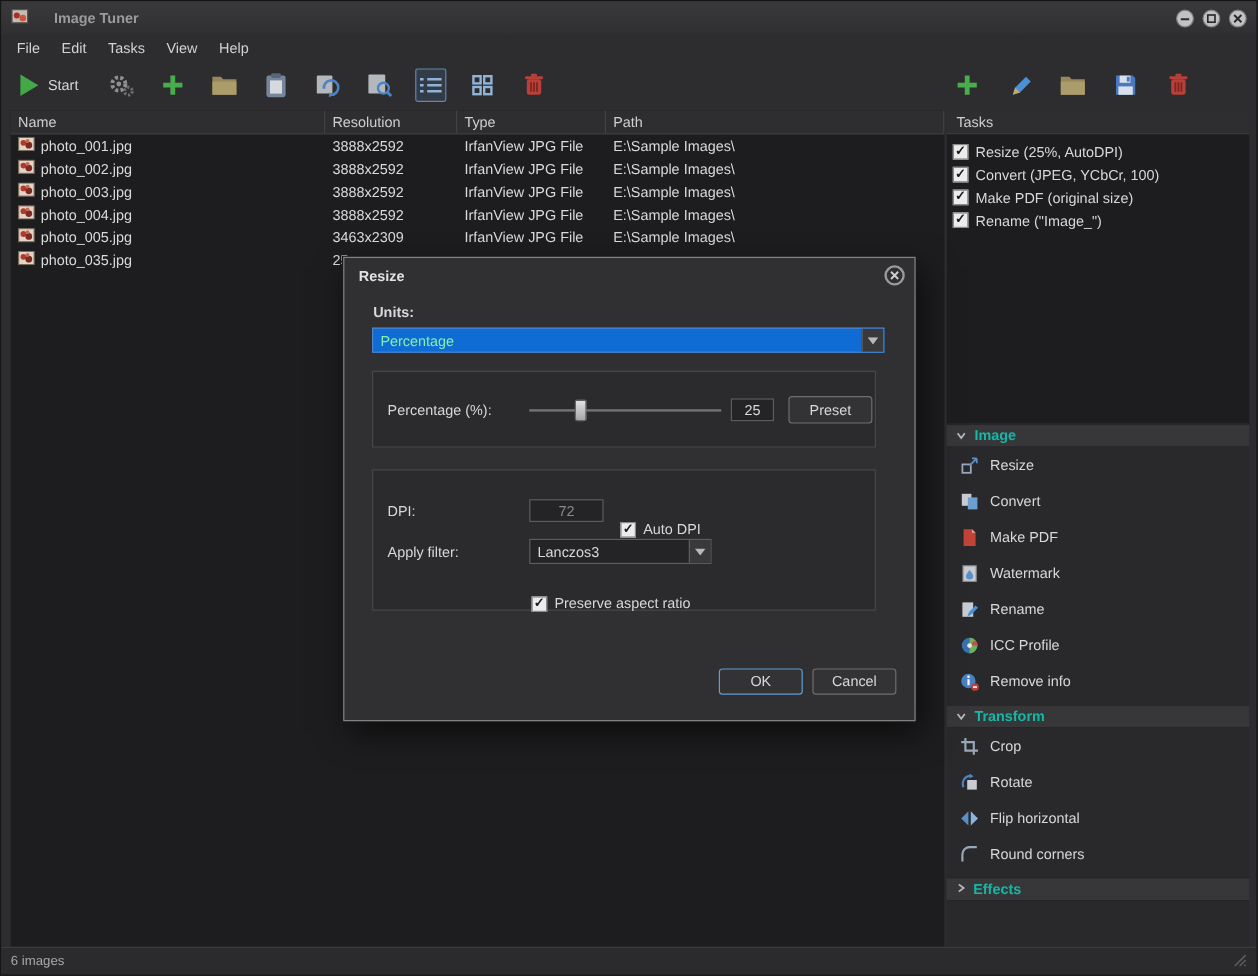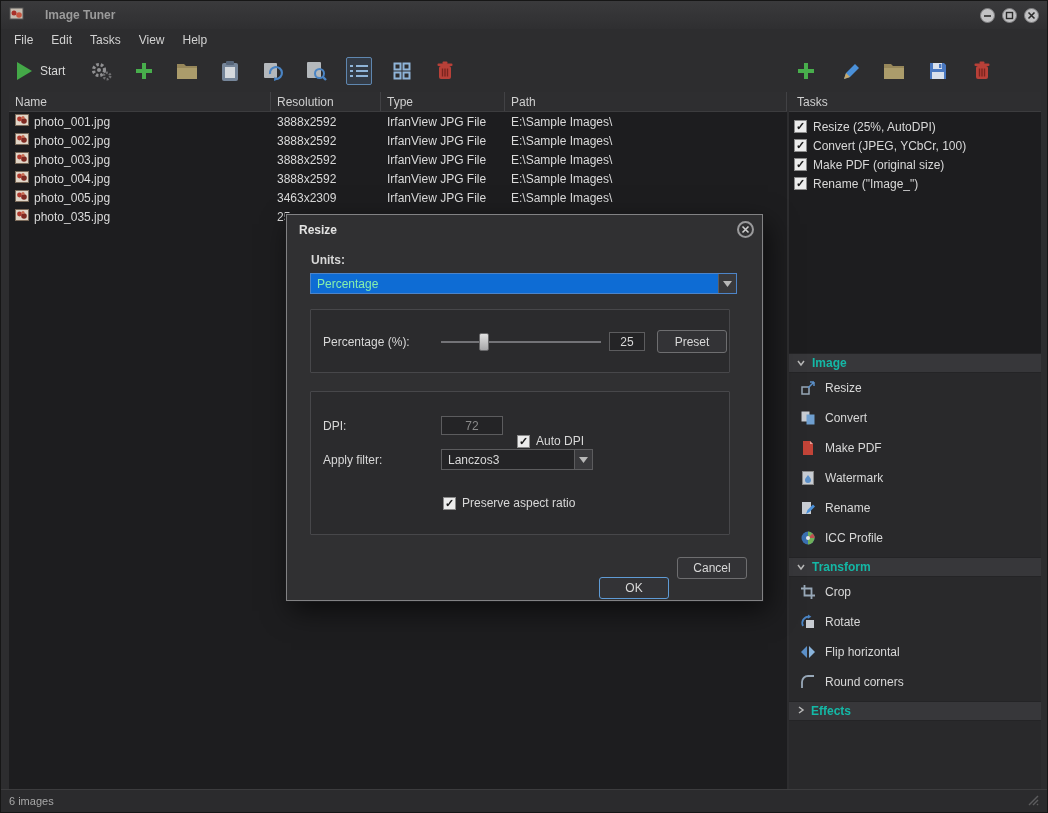--- a/index.html
+++ b/index.html
@@ -57,36 +57,36 @@
   .dialog-close { position:absolute; right:8px; top:6px; width:17px; height:17px; border-radius:50%; border:2px solid #9a9a9c;
     display:flex; align-items:center; justify-content:center; cursor:pointer; }
   .dlg-label { position:absolute; color:#d8d8d8; white-space:nowrap; }
   .combo { position:absolute; height:21px; border:1px solid #5c5c5e; display:flex; align-items:center; cursor:pointer; }
   .combo .combo-text { flex:1; padding-left:6px; white-space:nowrap; overflow:hidden; }
   .combo .combo-arrow { width:18px; height:100%; background:#39393c; border-left:1px solid #5c5c5e; display:flex; align-items:center; justify-content:center; }
   .units-combo { left:23px; top:58px; width:427px; background:#0e6cd4; border-color:#4d84c8; }
   .units-combo .combo-text { color:#86efac; }
   .group { position:absolute; left:23px; width:420px; background:#2b2b2d; border:1px solid #47474a; border-radius:1px; }
   .group1 { top:94px; height:64px; }
-  .group2 { top:176px; height:144px; }
+  .group2 { top:176px; height:118px; }
   .slider { position:absolute; left:130px; top:22px; width:160px; height:20px; cursor:pointer; }
   .slider-track { position:absolute; left:0; right:0; top:9px; height:2px; background:#737377; }
   .slider-handle { position:absolute; left:38px; top:1px; width:10px; height:18px; border-radius:2px;
     background:linear-gradient(#e2e2e2,#a6a6a8); border:1px solid #68686a; cursor:grab; }
   .value-box { background:#242426; border:1px solid #5c5c5e; color:#d8d8d8; font-family:inherit; font-size:12px; text-align:center; }
   .pct-input { position:absolute; left:298px; top:22px; width:36px; height:19px; }
   .dpi-input { position:absolute; left:130px; top:24px; width:62px; height:19px; color:#8a8a8a; }
   .filter-combo { left:130px; top:57px; width:152px; background:#242426; }
   .check-row { position:absolute; display:flex; align-items:center; gap:6px; color:#d8d8d8; cursor:pointer;margin-top:16px; }
   .autodpi { left:206px; top:26px; }
   .preserve { left:132px; top:88px; }
   .btn { position:absolute; height:22px; background:#333336; border:1px solid #6e6e70; border-radius:3px;
     color:#d8d8d8; font-family:inherit; font-size:12px; cursor:pointer; }
   .preset-btn { left:346px; top:20px; width:70px; height:23px; }
-  .ok-btn { left:312px; top:342px; width:70px; border-color:#5f9bd5; box-shadow:0 0 0 1px #2c4archive6a;margin-top:20px; }
+  .ok-btn { left:312px; top:342px; width:70px; border-color:#5f9bd5; box-shadow:0 0 0 1px #2c4archive6a; }
   .ok-btn { box-shadow:none; }
   .cancel-btn { left:390px; top:342px; width:70px; }
 </style>
 </head>
 <body>
 
 <div class="window">
 
   <div class="titlebar">
     <span>
@@ -413,20 +413,32 @@
     <div class="sidebar-item">
       <span class="icon16">
           <svg width="16" height="16">
             <circle cx="8" cy="8" r="6.5" fill="#3a6fb0"></circle>
             <path d="M8 1.5a6.5 6.5 0 0 1 0 13z" fill="#6fb05a"></path>
             <path d="M8 8l4.6-4.6A6.5 6.5 0 0 1 14.5 8z" fill="#c05050"></path>
             <circle cx="8" cy="8" r="2" fill="#e8e8e8"></circle>
           </svg>
         </span>
       <span>ICC Profile</span>
+    </div>
+    <div class="sidebar-item">
+      <span class="icon16">
+          <svg width="16" height="16">
+            <circle cx="7" cy="7.5" r="6" fill="#4a80c0"></circle>
+            <rect x="6.2" y="6" width="1.8" height="5" fill="#fff"></rect>
+            <circle cx="7.1" cy="4" r="1.1" fill="#fff"></circle>
+            <circle cx="12.5" cy="12.5" r="3.2" fill="#c04038"></circle>
+            <rect x="10.8" y="11.9" width="3.4" height="1.3" fill="#fff"></rect>
+          </svg>
+        </span>
+      <span>Remove info</span>
     </div>
 
     <div class="section-header gap">
       <span><svg width="10" height="9">
             <polyline points="2,3 5,7 8,3" fill="none" stroke="#b8b8b8" stroke-width="1.5"></polyline>
           </svg></span>
       <span>Transform</span>
     </div>
     <div class="sidebar-item">
       <span class="icon16">

